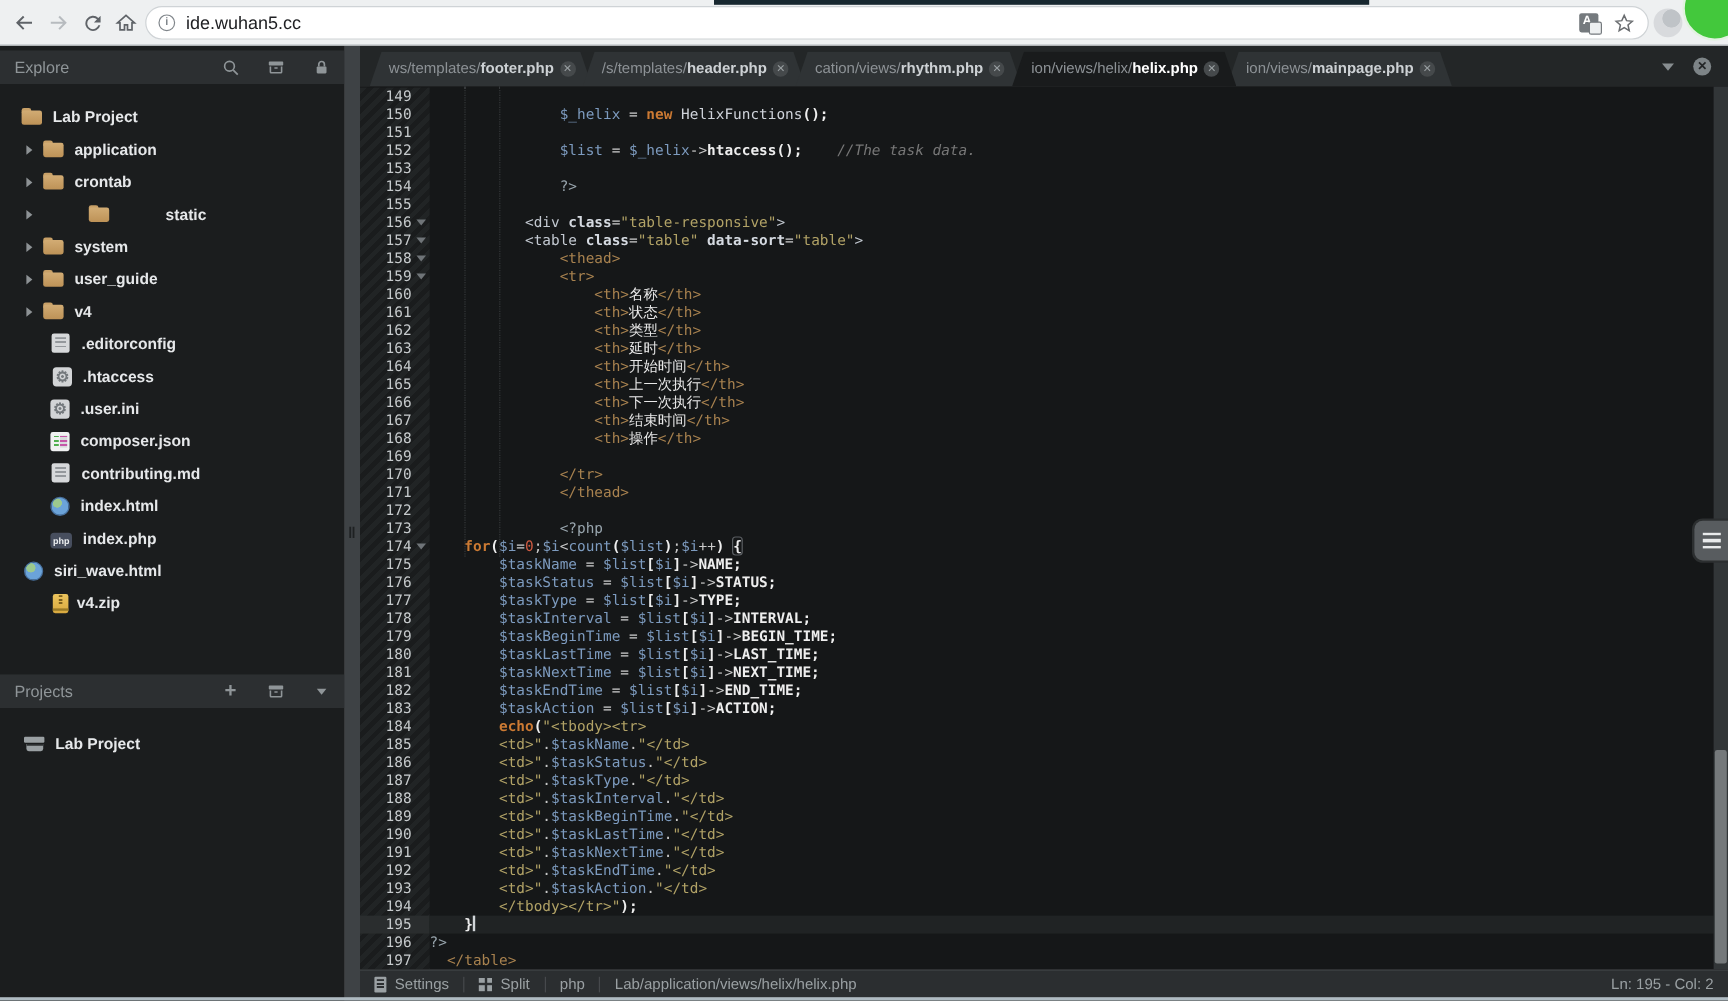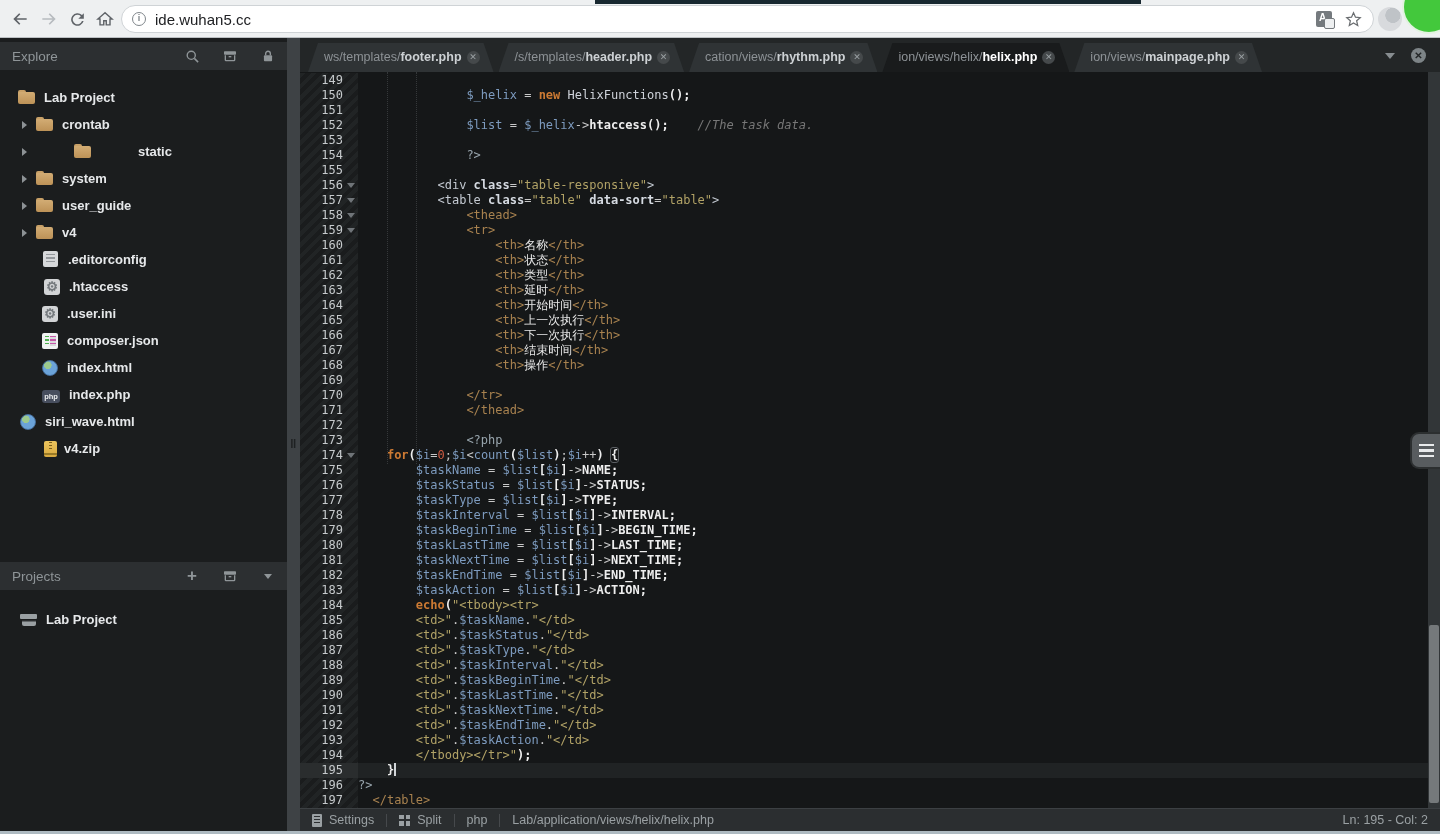--- a/index.html
+++ b/index.html
@@ -77,21 +77,21 @@
 
   
   .splitter { position:absolute; left:287px; top:0; width:13px; height:796px; background:#3e4245; cursor:col-resize; }
   .splitter .grip { position:absolute; left:3px; top:398px; color:#1e2122; font-size:13px; font-weight:bold; letter-spacing:1px; }
 
   
   .editor-col { position:absolute; left:300px; top:0; width:1140px; height:796px; }
 
   
   .tabbar { position:absolute; left:0; top:0; width:1140px; height:34px; background:#232627; }
-  .tabs { position:absolute; left:8px; bottom:0; display:flex; height:29px;gap:13px; }
+  .tabs { position:absolute; left:8px; bottom:0; display:flex; height:29px; }
   .tab { position:relative; height:29px; line-height:29px; padding:0 32px 0 16px; margin-right:-8px;
          background:#2f3335; color:#8d9296; font-size:12.5px; white-space:nowrap; cursor:pointer;
          clip-path:polygon(10px 0, calc(100% - 10px) 0, 100% 100%, 0 100%); }
   .tab .fname { font-weight:bold; color:#cdd1d4; }
   .tab.active { background:#191b1c; z-index:4; }
   .tab.active .fname { color:#ffffff; }
   .tab .tab-close { position:absolute; right:14px; top:8px; width:13px; height:13px; border-radius:50%;
                     background:#45494b; color:#9aa0a3; font-size:9px; line-height:13px; text-align:center; }
   .tabbar-right { position:absolute; right:14px; top:10px; display:flex; align-items:center; gap:16px; }
   .chev-down { width:0; height:0; border-top:6px solid #878d90; border-left:5px solid transparent; border-right:5px solid transparent; cursor:pointer; }
@@ -228,20 +228,25 @@
       </div>
 
       <div class="tree">
           <div class="tree-row" style="padding-left: 18px;">
             <span class="ico ico-folder"></span>
             <span>Lab Project</span>
           </div>
           <div class="tree-row" style="padding-left: 22px;">
             <span class="chev"></span>
             <span class="ico ico-folder"></span>
+            <span>application</span>
+          </div>
+          <div class="tree-row" style="padding-left: 22px;">
+            <span class="chev"></span>
+            <span class="ico ico-folder"></span>
             <span>crontab</span>
           </div>
           <div class="tree-row" style="padding-left: 22px; gap: 47px;">
             <span class="chev"></span>
             <span class="ico ico-folder"></span>
             <span>static</span>
           </div>
           <div class="tree-row" style="padding-left: 22px;">
             <span class="chev"></span>
             <span class="ico ico-folder"></span>
@@ -265,20 +270,24 @@
             <span class="ico ico-gear"></span>
             <span>.htaccess</span>
           </div>
           <div class="tree-row" style="padding-left: 42px;">
             <span class="ico ico-gear"></span>
             <span>.user.ini</span>
           </div>
           <div class="tree-row" style="padding-left: 42px;">
             <span class="ico ico-json"></span>
             <span>composer.json</span>
+          </div>
+          <div class="tree-row" style="padding-left: 42px;">
+            <span class="ico ico-doc"></span>
+            <span>contributing.md</span>
           </div>
           <div class="tree-row" style="padding-left: 42px;">
             <span class="ico ico-globe"></span>
             <span>index.html</span>
           </div>
           <div class="tree-row" style="padding-left: 42px;">
             <span class="ico ico-php"></span>
             <span>index.php</span>
           </div>
           <div class="tree-row" style="padding-left: 20px; text-align: right;">

